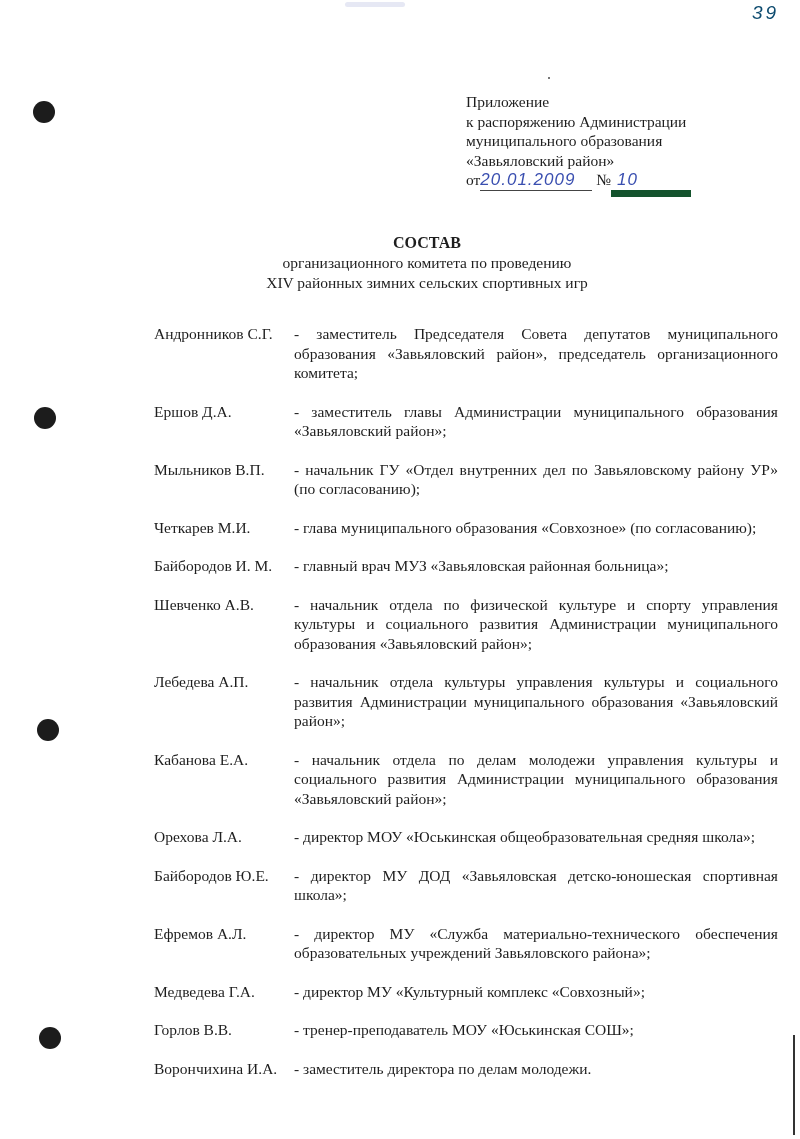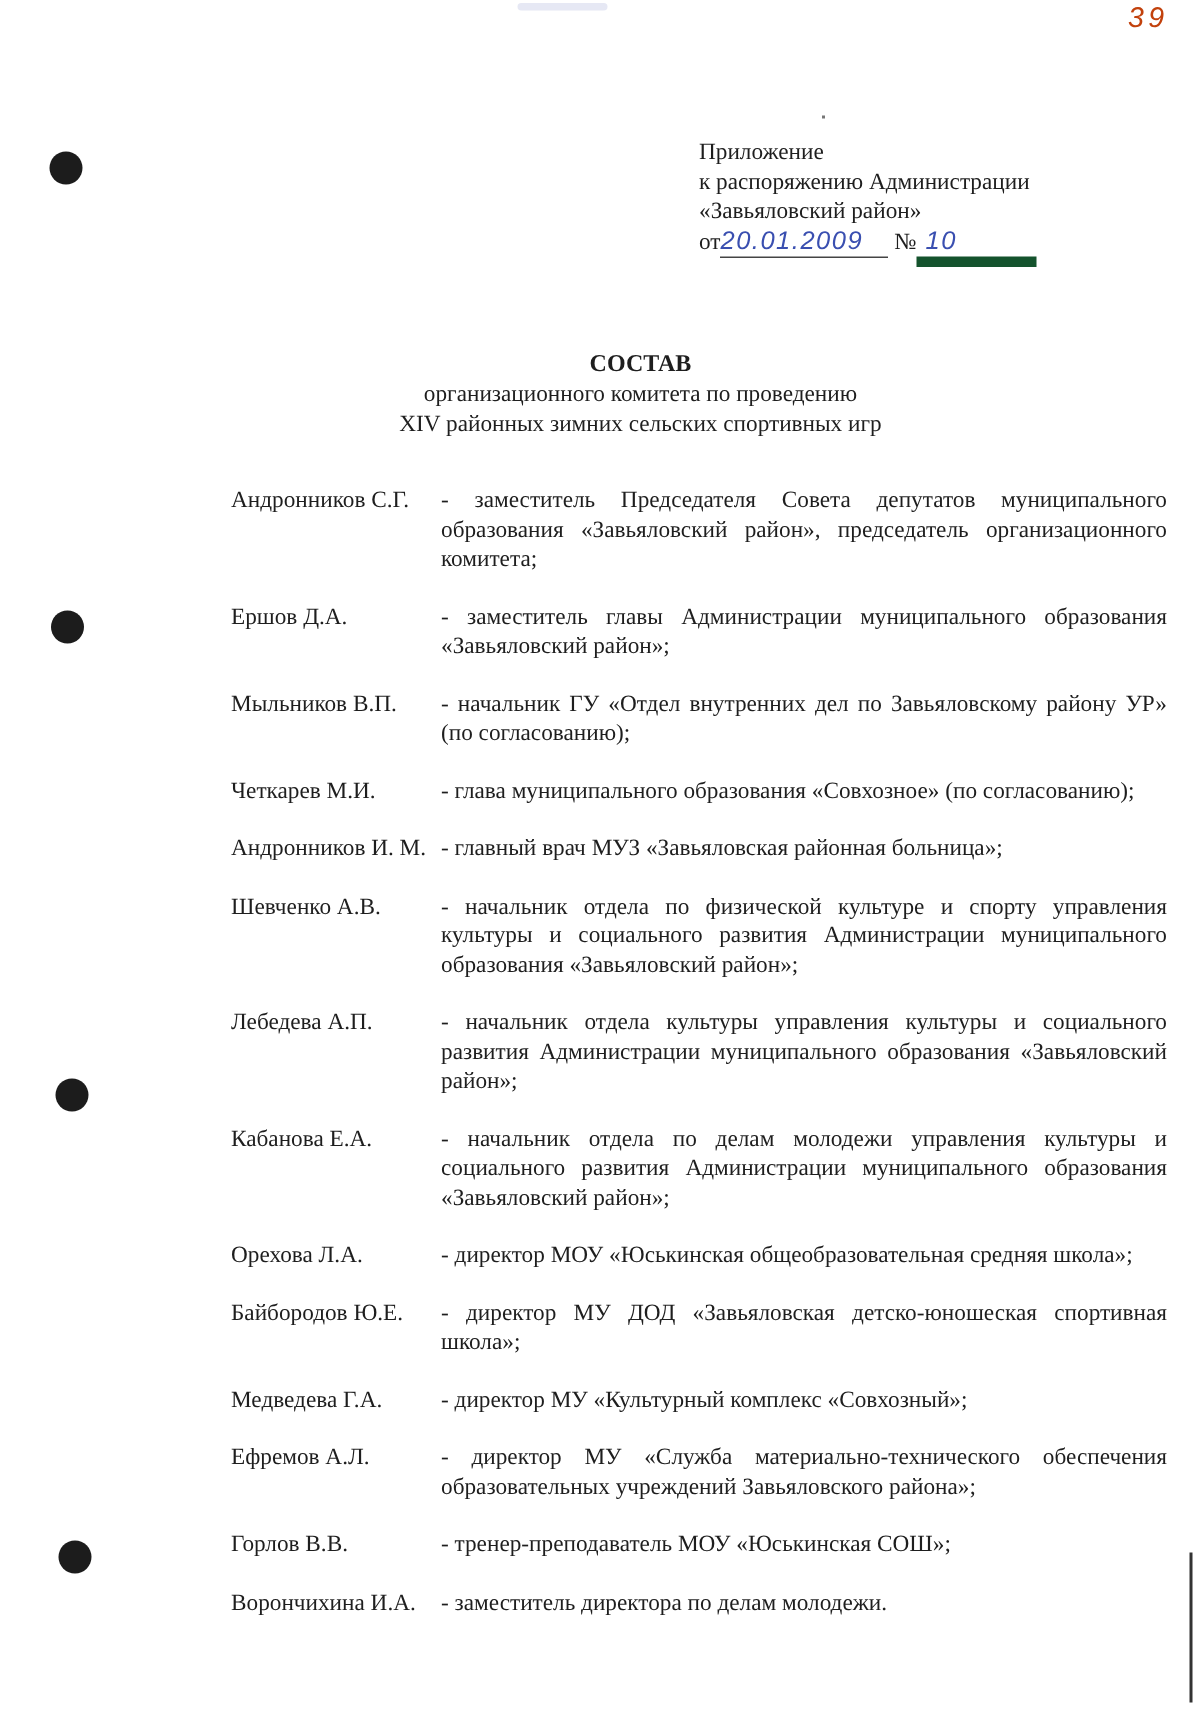--- a/index.html
+++ b/index.html
@@ -1,19 +1,19 @@
 <!DOCTYPE html>
 <html><head>
 <meta charset="utf-8">
 <style>
   html, body { margin: 0; padding: 0; background: #ffffff; }
   body { width: 800px; height: 1139px; position: relative; overflow: hidden;
          font-family: "Liberation Serif", "DejaVu Serif", serif; color: #1e1e1e; }
   .page-num { position: absolute; left: 752px; top: 2px; font-family: "Liberation Sans", sans-serif;
-              font-size: 19px; color: #c2410c; letter-spacing: 3px; font-style: italic; }
+              font-size: 19px; color: #0c4a6e; letter-spacing: 3px; font-style: italic; }
   .hole { position: absolute; width: 22px; height: 22px; border-radius: 50%; background: #1c1c1c; }
   .edge-line { position: absolute; left: 793px; top: 1035px; width: 2px; height: 100px; background: #333; }
   .smudge { position: absolute; left: 345px; top: 2px; width: 60px; height: 5px; background: #e6e8f4; border-radius: 3px; }
   .dot { position: absolute; left: 548px; top: 77px; width: 2px; height: 2px; background: #777; }
 
   .appendix { position: absolute; left: 466px; top: 92px; font-size: 15.5px; line-height: 19.6px; }
   .appendix div { white-space: nowrap; }
   .hand { font-family: "Liberation Sans", sans-serif; font-style: italic; color: #3a4fb0; font-size: 17px; letter-spacing: 1px; }
   .date-field { display: inline-block; width: 112px; border-bottom: 1px solid #444; }
   .num-field { display: inline-block; width: 74px; border-bottom: 7px solid #14532d; padding-left: 6px; }
@@ -35,20 +35,21 @@
 
 <div class="hole" style="left:33px; top:101px;"></div>
 <div class="hole" style="left:34px; top:407px;"></div>
 <div class="hole" style="left:37px; top:719px;"></div>
 <div class="hole" style="left:39px; top:1027px;"></div>
 <div class="edge-line"></div>
 
 <div class="appendix">
   <div>Приложение</div>
   <div>к распоряжению Администрации</div>
+  <div>муниципального образования</div>
   <div>«Завьяловский район»</div>
   <div>
     <span>от</span><span class="date-field"><span class="hand">20.01.2009</span></span>
     <span>№</span><span class="num-field"><span class="hand">10</span></span>
   </div>
 </div>
 
 <div class="title">СОСТАВ</div>
 <div class="subtitle">
   <div>организационного комитета по проведению</div>
@@ -66,21 +67,21 @@
     </div>
     <div class="member">
       <div class="name">Мыльников В.П.</div>
       <div class="role">- начальник ГУ «Отдел внутренних дел по Завьяловскому району УР» (по согласованию);</div>
     </div>
     <div class="member">
       <div class="name">Четкарев М.И.</div>
       <div class="role">- глава муниципального образования «Совхозное» (по согласованию);</div>
     </div>
     <div class="member">
-      <div class="name">Андронников И. М.</div>
+      <div class="name">Байбородов И. М.</div>
       <div class="role">- главный врач МУЗ «Завьяловская районная больница»;</div>
     </div>
     <div class="member">
       <div class="name">Шевченко А.В.</div>
       <div class="role">- начальник отдела по физической культуре и спорту управления культуры и социального развития Администрации муниципального образования «Завьяловский район»;</div>
     </div>
     <div class="member">
       <div class="name">Лебедева А.П.</div>
       <div class="role">- начальник отдела культуры управления культуры и социального развития Администрации муниципального образования «Завьяловский район»;</div>
     </div>
@@ -90,26 +91,26 @@
     </div>
     <div class="member">
       <div class="name">Орехова Л.А.</div>
       <div class="role">- директор МОУ «Юськинская общеобразовательная средняя школа»;</div>
     </div>
     <div class="member">
       <div class="name">Байбородов Ю.Е.</div>
       <div class="role">- директор МУ ДОД «Завьяловская детско-юношеская спортивная школа»;</div>
     </div>
     <div class="member">
+      <div class="name">Ефремов А.Л.</div>
+      <div class="role">- директор МУ «Служба материально-технического обеспечения образовательных учреждений Завьяловского района»;</div>
+    </div>
+    <div class="member">
       <div class="name">Медведева Г.А.</div>
       <div class="role">- директор МУ «Культурный комплекс «Совхозный»;</div>
-    </div>
-    <div class="member">
-      <div class="name">Ефремов А.Л.</div>
-      <div class="role">- директор МУ «Служба материально-технического обеспечения образовательных учреждений Завьяловского района»;</div>
     </div>
     <div class="member">
       <div class="name">Горлов В.В.</div>
       <div class="role">- тренер-преподаватель МОУ «Юськинская СОШ»;</div>
     </div>
     <div class="member">
       <div class="name">Ворончихина И.А.</div>
       <div class="role">- заместитель директора по делам молодежи.</div>
     </div>
   </div>

